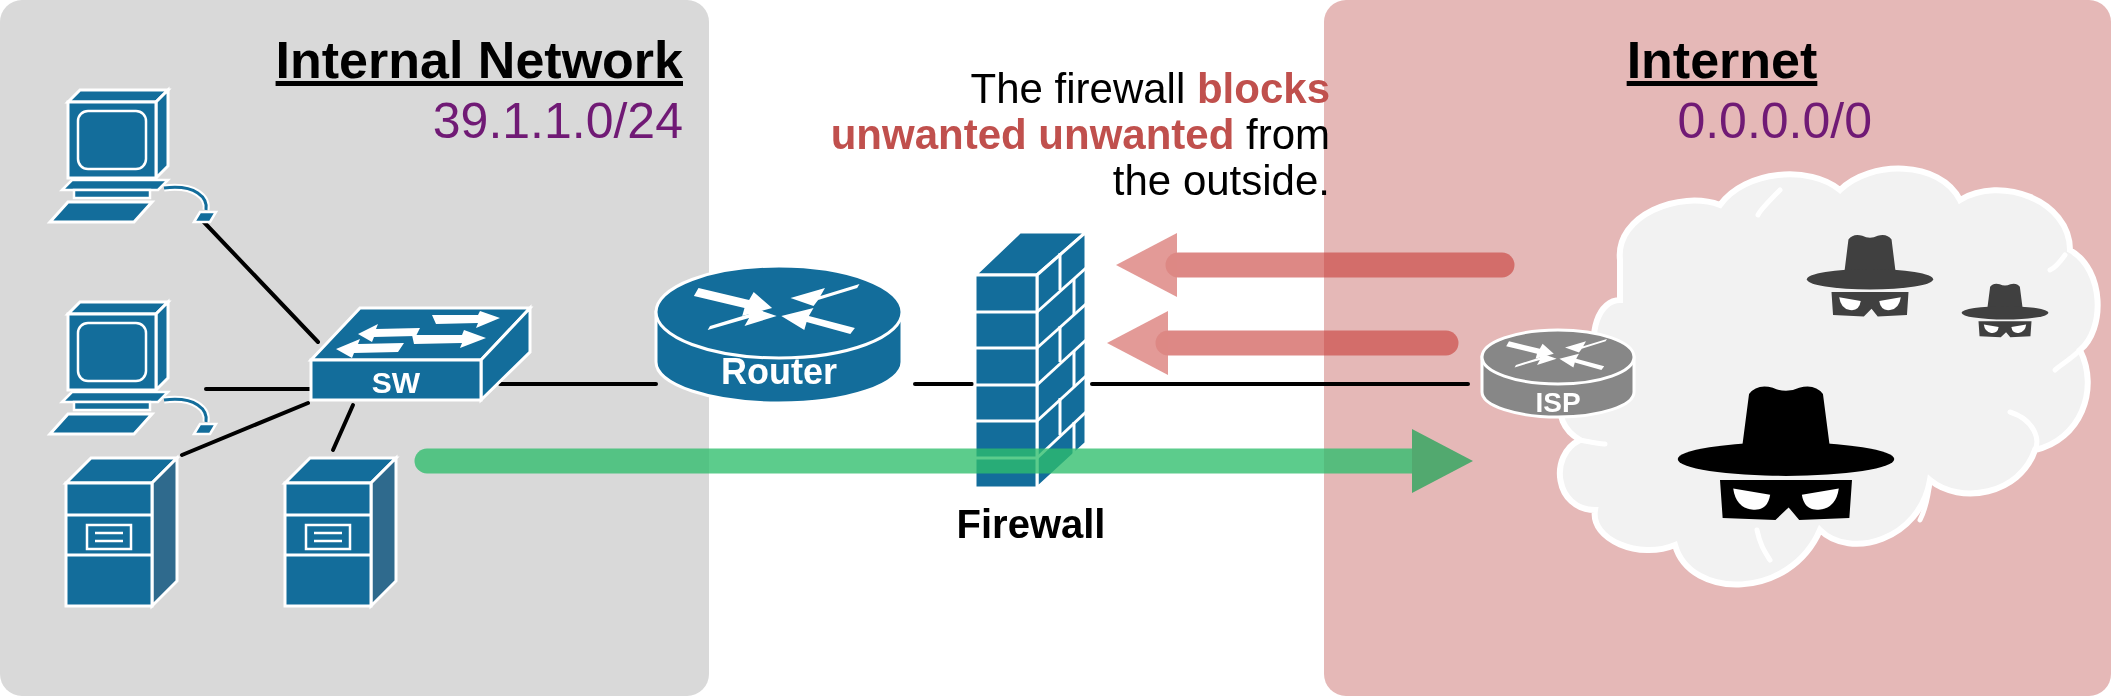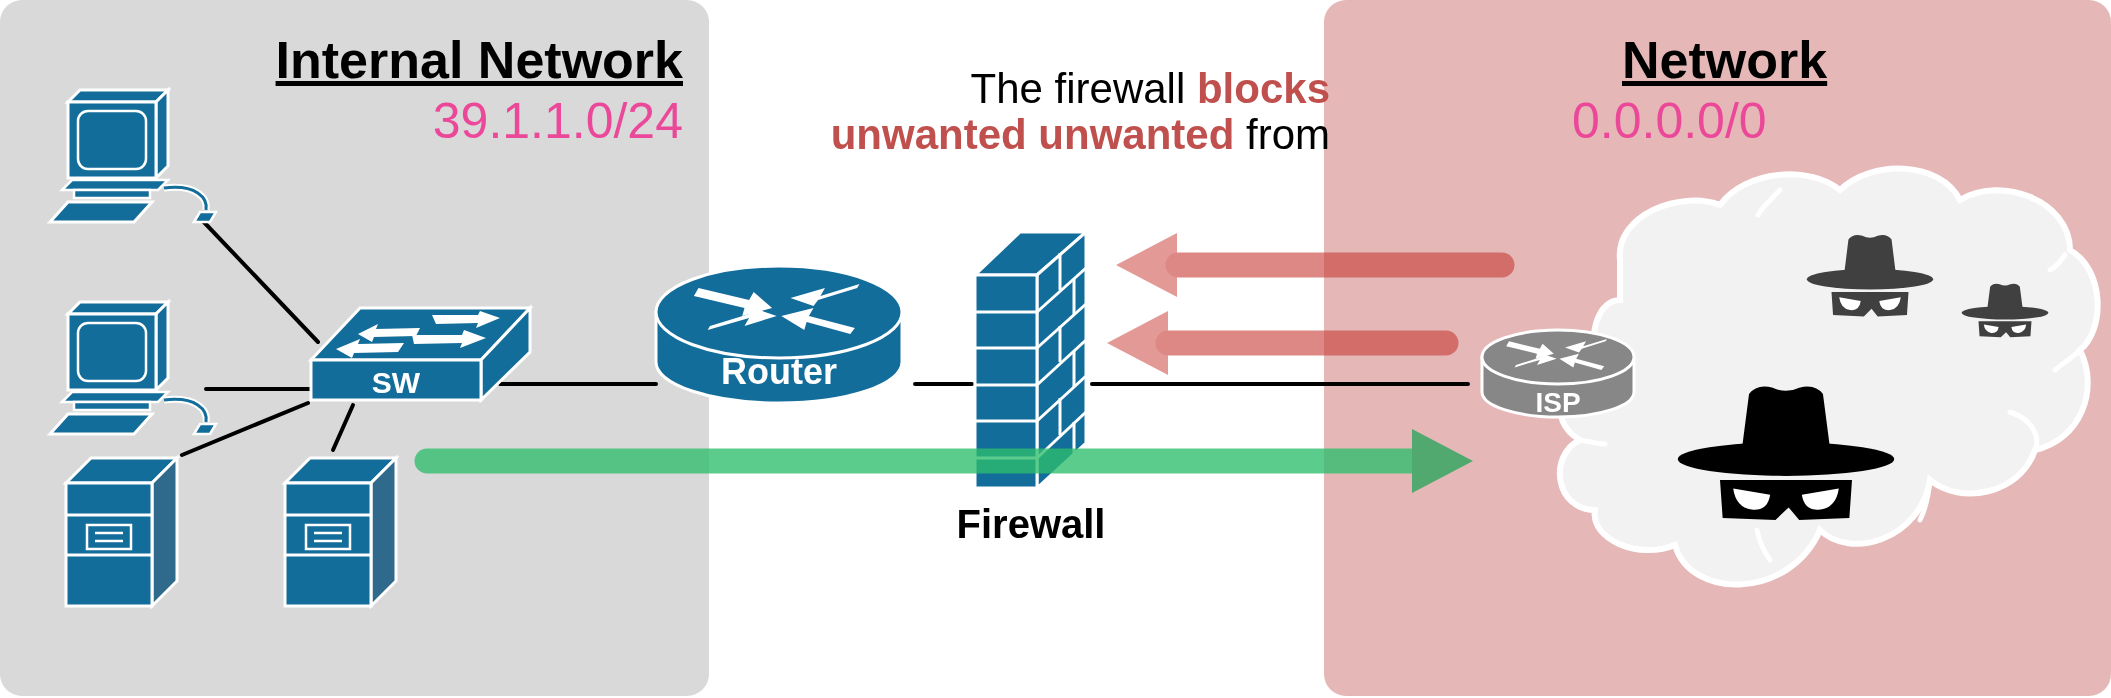--- a/index.html
+++ b/index.html
@@ -2,43 +2,43 @@
 <html><head>
 <meta charset="utf-8">
 <style>
   html, body { margin: 0; padding: 0; background: #ffffff; }
   body { width: 2111px; height: 698px; position: relative; overflow: hidden;
          font-family: "Liberation Sans", sans-serif; }
   .panel { position: absolute; border-radius: 22px; }
   #panel-internal { left: 0; top: 0; width: 709px; height: 696px; background: #d9d9d9; }
   #panel-internet { left: 1324px; top: 0; width: 787px; height: 696px; background: #e5b8b7; }
   .zone-title { position: absolute; font-weight: bold; font-size: 52px; color: #000; line-height: 1; white-space: nowrap; text-decoration: underline; }
-  .zone-subnet { position: absolute; font-size: 50px; color: #ec4899; line-height: 1; white-space: nowrap; }
+  .zone-subnet { position: absolute; font-size: 50px; color: #701a75; line-height: 1; white-space: nowrap; }
   #internal-title { right: calc(2111px - 683px); top: 34px; }
   #internal-subnet { right: calc(2111px - 683px); top: 96px; }
   #internet-title { left: 1622px; width: 200px; text-align: center; top: 34px; }
-  #internet-subnet { left: 1572px; width: 300px; text-align: left; top: 96px; }
+  #internet-subnet { left: 1572px; width: 300px; text-align: right; top: 96px; }
   #caption { position: absolute; left: 770px; width: 560px; top: 66px; text-align: right;
              font-size: 42px; line-height: 46px; color: #000; }
   #caption .hl { color: #c0504d; font-weight: bold; }
   svg#diagram { position: absolute; left: 0; top: 0; }
   .label-text { font-family: "Liberation Sans", sans-serif; font-weight: bold; }
 </style>
 </head>
 <body>
 
 <div class="panel" id="panel-internal"></div>
 <div class="panel" id="panel-internet"></div>
 
 <div class="zone-title" id="internal-title">Internal Network</div>
 <div class="zone-subnet" id="internal-subnet">39.1.1.0/24</div>
-<div class="zone-title" id="internet-title">Network</div>
+<div class="zone-title" id="internet-title">Internet</div>
 <div class="zone-subnet" id="internet-subnet">0.0.0.0/0</div>
 
-<div id="caption"><span>The firewall </span><span class="hl">blocks</span><br><span class="hl">unwanted unwanted</span><span> from</span><br></div>
+<div id="caption"><span>The firewall </span><span class="hl">blocks</span><br><span class="hl">unwanted unwanted</span><span> from</span><br><span>the outside.</span></div>
 
 <svg id="diagram" width="2111" height="698" viewBox="0 0 2111 698" xmlns="http://www.w3.org/2000/svg">
   <defs>
 
     <g id="pc">
 
       <polygon points="0,14 12,2 100,2 88,14" fill="#136d9b" stroke="#fff" stroke-width="3"></polygon>
       <polygon points="88,14 100,2 100,78 88,90" fill="#136d9b" stroke="#fff" stroke-width="3"></polygon>
       <rect x="0" y="14" width="88" height="76" fill="#136d9b" stroke="#fff" stroke-width="3"></rect>
       <rect x="10" y="23" width="68" height="58" rx="10" fill="#136d9b" stroke="#fff" stroke-width="2.5"></rect>

